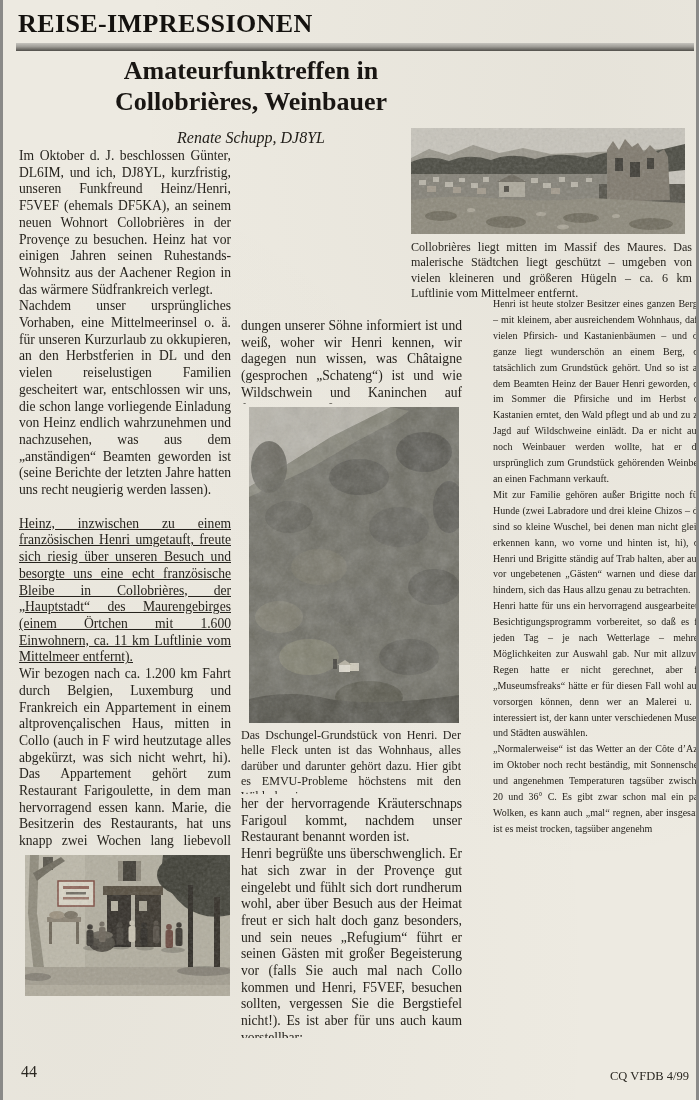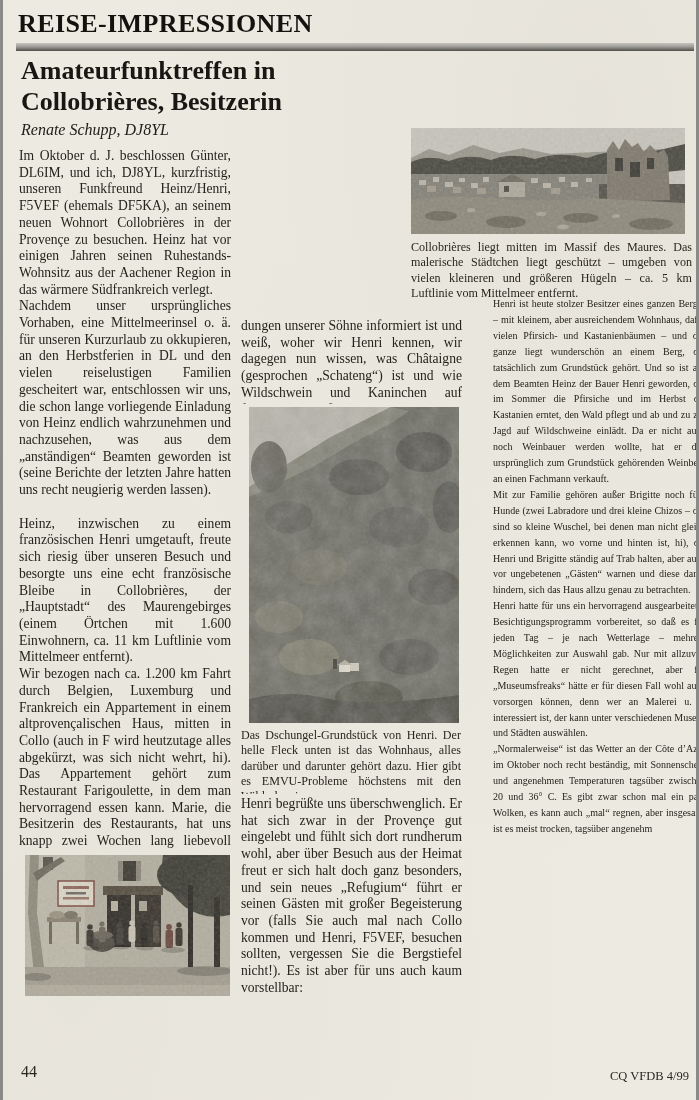--- a/index.html
+++ b/index.html
@@ -15,30 +15,30 @@
   }
   .kicker {
     position:absolute; left:15px; top:9px;
     font-size:26px; font-weight:bold; letter-spacing:0.4px; color:#14120f;
     white-space:nowrap;
   }
   .rule {
     position:absolute; left:13px; top:43px; width:678px; height:8px;
     background:linear-gradient(to bottom, #c5c3bd 0%, #a09e98 45%, #504e49 100%);
   }
-  .title-block { position:absolute; left:18px; top:55px; width:436px; }
+  .title-block { position:absolute; left:30px; top:55px; width:436px; text-align:center; }
   .title-line { font-size:26px; font-weight:bold; line-height:31px; color:#191613; }
-  .author { font-size:16px; font-style:italic; margin-top:4px; color:#23201b; }
+  .author { font-size:16px; font-style:italic; margin-top:12px; color:#23201b; }
 
   .body-text {
     position:absolute; text-align:justify; overflow:hidden;
     font-size:13.6px; line-height:16.7px;
   }
   .body-text p { margin:0; }
-  .gap-before { margin-top:17px !important; }
+  .gap-before { margin-top:17px !important;text-decoration:underline; }
 
   #col-left   { left:16px;  top:148px; width:212px; height:704px; }
   #mid-narrow { left:238px; top:148px; width:166px; height:170px; font-size:13.4px; line-height:16.9px; }
   #mid-wide   { left:238px; top:318px; width:221px; height:86px;  }
   #mid-after  { left:238px; top:796px; width:221px; height:242px; }
   #col-right  { left:471px; top:296px; width:213px; height:748px; font-size:10px; line-height:15.9px;margin-left:19px; }
 
   .caption {
     position:absolute; text-align:justify; overflow:hidden;
     font-size:12.1px; line-height:15.3px; color:#2a2721;
@@ -80,21 +80,21 @@
           </feComponentTransfer>
       </filter>
     </defs>
   </svg>
 
   <div class="kicker">REISE-IMPRESSIONEN</div>
   <div class="rule"></div>
 
   <div class="title-block">
     <div class="title-line">Amateurfunktreffen in</div>
-    <div class="title-line">Collobrières, Besitzerin</div>
+    <div class="title-line">Collobrières, Weinbauer</div>
     <div class="author">Renate Schupp, DJ8YL</div>
   </div>
 
   <div class="photo" id="photo-village">
     <svg viewBox="0 0 274 106" preserveAspectRatio="none">
       <rect width="274" height="106" fill="#c7c4bb"></rect>
       <path d="M0 30 L18 21 L38 27 L62 17 L88 25 L112 20 L140 26 L274 20 L274 34 L0 36 Z" fill="#9b988d"></path>
       <path d="M0 34 Q18 26 38 33 Q58 25 80 32 Q100 24 124 31 Q150 23 176 30 Q205 19 236 25 L274 16 L274 42 Q240 46 200 47 Q150 51 100 51 Q50 50 0 47 Z" fill="#4a4a41"></path>
       <rect x="0" y="46" width="205" height="27" fill="#848177"></rect>
       <g fill="#b8b4a8">
@@ -135,21 +135,21 @@
       </g>
       <g fill="#a9a496">
         <ellipse cx="60" cy="82" rx="4" ry="2"></ellipse>
           <ellipse cx="130" cy="86" rx="5" ry="2"></ellipse>
         <ellipse cx="205" cy="88" rx="4" ry="2"></ellipse>
           <ellipse cx="152" cy="99" rx="6" ry="2.5"></ellipse>
       </g>
       <rect width="274" height="106" filter="url(#grain)" opacity="0.5"></rect>
     </svg>
   </div>
-  <div class="caption" id="caption-village">Collobrières liegt mitten im Massif des Maures. Das malerische Städtchen liegt geschützt – umgeben von vielen kleineren und größeren Hügeln – ca. 5 km Luftlinie vom Mittelmeer entfernt.</div>
+  <div class="caption" id="caption-village">Collobrières liegt mitten im Massif des Maures. Das malerische Städtchen liegt geschützt – umgeben von vielen kleineren und größeren Hügeln – ca. 6 km Luftlinie vom Mittelmeer entfernt.</div>
 
   <div class="body-text" id="col-left">
     <p>Im Oktober d. J. beschlossen Günter, DL6IM, und ich, DJ8YL, kurzfristig, unseren Funkfreund Heinz/Henri, F5VEF (ehemals DF5KA), an seinem neuen Wohnort Collobrières in der Provençe zu besuchen. Heinz hat vor einigen Jahren seinen Ruhestands-Wohnsitz aus der Aachener Region in das wärmere Südfrankreich verlegt.</p>
     <p>Nachdem unser ursprüngliches Vorhaben, eine Mittelmeerinsel o. ä. für unseren Kurzurlaub zu okkupieren, an den Herbstferien in DL und den vielen reiselustigen Familien gescheitert war, entschlossen wir uns, die schon lange vorliegende Einladung von Heinz endlich wahrzunehmen und nachzusehen, was aus dem „anständigen“ Beamten geworden ist (seine Berichte der letzten Jahre hatten uns recht neugierig werden lassen).</p>
     <p class="gap-before">Heinz, inzwischen zu einem französischen Henri umgetauft, freute sich riesig über unseren Besuch und besorgte uns eine echt französische Bleibe in Collobrières, der „Hauptstadt“ des Maurengebirges (einem Örtchen mit 1.600 Einwohnern, ca. 11 km Luftlinie vom Mittelmeer entfernt).</p>
     <p>Wir bezogen nach ca. 1.200 km Fahrt durch Belgien, Luxemburg und Frankreich ein Appartement in einem altprovençalischen Haus, mitten in Collo (auch in F wird heutzutage alles abgekürzt, was sich nicht wehrt, hi). Das Appartement gehört zum Restaurant Farigoulette, in dem man hervorragend essen kann. Marie, die Besitzerin des Restaurants, hat uns knapp zwei Wochen lang liebevoll hervorragend bekocht und betreut. Nach ein paar Ta-</p>
   </div>
 
   <div class="body-text" id="mid-wide">
     <p>dungen unserer Söhne informiert ist und weiß, woher wir Henri kennen, wir dagegen nun wissen, was Châtaigne (gesprochen „Schateng“) ist und wie Wildschwein und Kaninchen auf französisch heißt (und schmeckt) und wo-</p>
@@ -182,20 +182,21 @@
         <path d="M88 258 L96 253 L103 258 Z" fill="#b5b0a0"></path>
         <rect x="84" y="252" width="4" height="10" fill="#3d3b34"></rect>
       </g>
       <rect width="210" height="316" filter="url(#foliage)" opacity="0.55"></rect>
       <rect width="210" height="316" filter="url(#grain)" opacity="0.3"></rect>
     </svg>
   </div>
   <div class="caption" id="caption-forest">Das Dschungel-Grundstück von Henri. Der helle Fleck unten ist das Wohnhaus, alles darüber und darunter gehört dazu. Hier gibt es EMVU-Probleme höchstens mit den Wildschweinen.</div>
 
   <div class="body-text" id="mid-after">
+    <p>her der hervorragende Kräuterschnaps Farigoul kommt, nachdem unser Restaurant benannt worden ist.</p>
     <p>Henri begrüßte uns überschwenglich. Er hat sich zwar in der Provençe gut eingelebt und fühlt sich dort rundherum wohl, aber über Besuch aus der Heimat freut er sich halt doch ganz besonders, und sein neues „Refugium“ führt er seinen Gästen mit großer Begeisterung vor (falls Sie auch mal nach Collo kommen und Henri, F5VEF, besuchen sollten, vergessen Sie die Bergstiefel nicht!). Es ist aber für uns auch kaum vorstellbar:</p>
   </div>
 
   <div class="body-text" id="col-right">
     <p>Henri ist heute stolzer Besitzer eines ganzen Berges – mit kleinem, aber ausreichendem Wohnhaus, dafür vielen Pfirsich- und Kastanienbäumen – und das ganze liegt wunderschön an einem Berg, der tatsächlich zum Grundstück gehört. Und so ist aus dem Beamten Heinz der Bauer Henri geworden, der im Sommer die Pfirsiche und im Herbst die Kastanien erntet, den Wald pflegt und ab und zu zur Jagd auf Wildschweine einlädt. Da er nicht auch noch Weinbauer werden wollte, hat er den ursprünglich zum Grundstück gehörenden Weinberg an einen Fachmann verkauft.</p>
     <p>Mit zur Familie gehören außer Brigitte noch fünf Hunde (zwei Labradore und drei kleine Chizos – das sind so kleine Wuschel, bei denen man nicht gleich erkennen kann, wo vorne und hinten ist, hi), die Henri und Brigitte ständig auf Trab halten, aber auch vor ungebetenen „Gästen“ warnen und diese daran hindern, sich das Haus allzu genau zu betrachten.</p>
     <p>Henri hatte für uns ein hervorragend ausgearbeitetes Besichtigungsprogramm vorbereitet, so daß es für jeden Tag – je nach Wetterlage – mehrere Möglichkeiten zur Auswahl gab. Nur mit allzuviel Regen hatte er nicht gerechnet, aber für „Museumsfreaks“ hätte er für diesen Fall wohl auch vorsorgen können, denn wer an Malerei u. ä. interessiert ist, der kann unter verschiedenen Museen und Städten auswählen.</p>
     <p>„Normalerweise“ ist das Wetter an der Côte d’Azur im Oktober noch recht beständig, mit Sonnenschein und angenehmen Temperaturen tagsüber zwischen 20 und 36° C. Es gibt zwar schon mal ein paar Wolken, es kann auch „mal“ regnen, aber insgesamt ist es meist trocken, tagsüber angenehm</p>
   </div>
 

